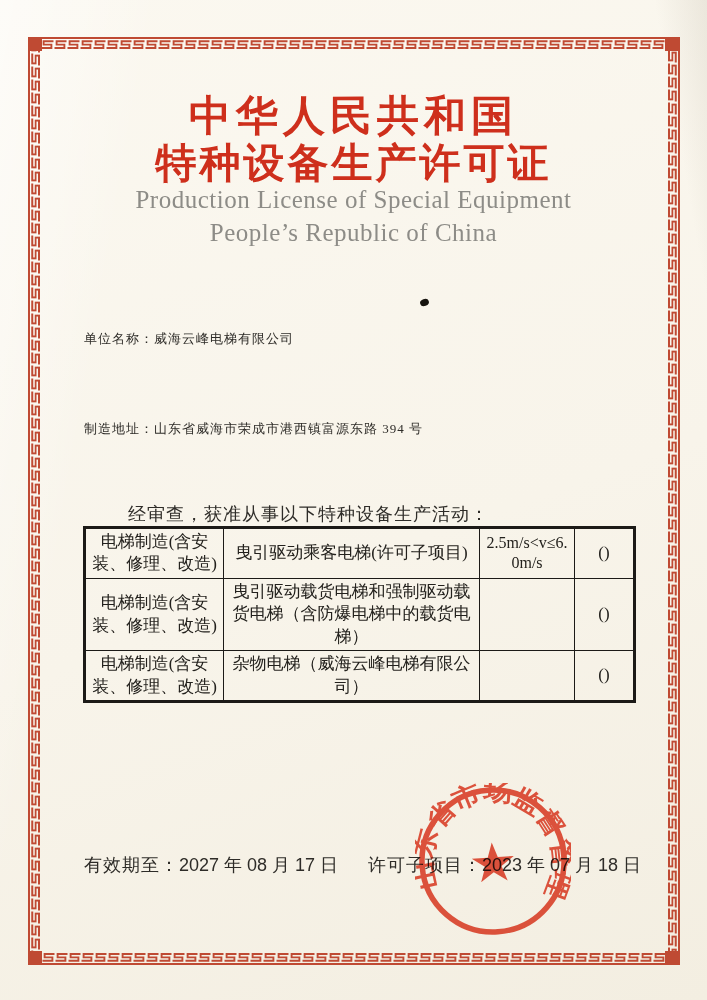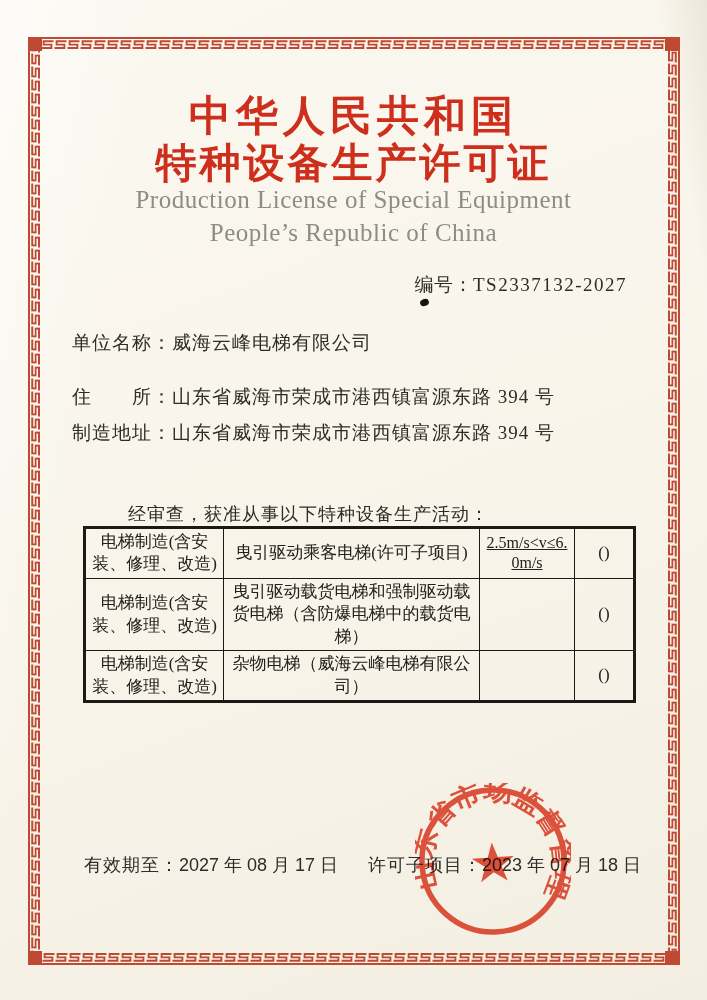--- a/index.html
+++ b/index.html
@@ -19,39 +19,39 @@
   .frame{position:absolute;left:0;top:0;pointer-events:none;}
   .line{position:absolute;white-space:nowrap;}
   .center{left:0;width:707px;text-align:center;}
   .title-cn1{top:88px;font-size:42px;font-weight:700;letter-spacing:5px;color:#ce2f1c;}
   .title-cn2{top:136px;font-size:41px;font-weight:700;letter-spacing:3px;color:#ce2f1c;}
   .title-en{font-size:25px;color:#8d8c87;letter-spacing:.5px;}
   .en1{top:186px;}
   .en2{top:219px;}
   .license{top:272px;right:80px;font-size:19px;letter-spacing:.5px;}
   .license .num{letter-spacing:1.5px;}
-  .info{font-size:19px;left:72px;letter-spacing:1px;}
+  .info{font-size:13px;left:84px;letter-spacing:1px;}
   .company{top:330px;}
   .addr{top:384px;}
   .mfg{top:420px;text-align:right;}
   .note{top:502px;left:112px;font-size:18px;letter-spacing:1px;margin-left:16px;}
   .lic-table{
     position:absolute;left:83px;top:526px;width:550px;
     border-collapse:collapse;table-layout:fixed;
     font-size:17px;line-height:1.32;color:#23211d;
   }
   .lic-table td,.lic-table th{
     border:1.6px solid #1c1a17;vertical-align:middle;text-align:center;
     padding:2px 3px;font-weight:400;
   }
   .lic-table{border:3px solid #1c1a17;}
   .lic-table tr{height:47px;}
   .lic-table th{font-size:18px;letter-spacing:3px;}
   .vhead{display:inline-block;width:1.1em;line-height:1.2;letter-spacing:0;}
-  .param-cell{font-size:16px;word-break:break-all;line-height:1.25;padding:2px 2px;text-decoration:underline;}
+  .param-cell{font-size:16px;word-break:break-all;line-height:1.25;padding:2px 2px;}
   .remark-cell{font-size:17px;}
   .issuer{top:779px;left:84px;font-size:18px;letter-spacing:1.5px;}
   .dates{top:821px;left:84px;font-size:18px;letter-spacing:1px;margin-top:32px;}
   .date2{position:absolute;left:284px;top:0;white-space:nowrap;}
   .sans{font-family:"Liberation Sans","DejaVu Sans",sans-serif;letter-spacing:0;}
   .seal{position:absolute;left:415px;top:783px;mix-blend-mode:multiply;opacity:.92;}
   .ink-dot{position:absolute;left:420px;top:299px;width:9px;height:7px;border-radius:50%;background:#17140f;transform:rotate(-20deg);}
 </style>
 </head>
 <body>
@@ -81,30 +81,24 @@
     <rect x="665" y="37" width="15" height="14" fill="#bf4a33"></rect>
     <rect x="28" y="951" width="14" height="14" fill="#bf4a33"></rect>
     <rect x="665" y="951" width="15" height="14" fill="#bf4a33"></rect>
   </svg>
 
   <div class="line center title-cn1">中华人民共和国</div>
   <div class="line center title-en en1">Production License of Special Equipment</div>
   <div class="line center title-cn2">特种设备生产许可证</div>
   <div class="line center title-en en2">People’s Republic of China</div>
 
-  <div class="line license">
-    <span>编号：</span><span class="num">TS2337132-2027</span>
-  </div>
   <div class="ink-dot"></div>
 
   <div class="line info company">
     <span>单位名称：</span><span>威海云峰电梯有限公司</span>
-  </div>
-  <div class="line info addr">
-    <span>住　　所：</span><span>山东省威海市荣成市港西镇富源东路 394 号</span>
   </div>
   <div class="line info mfg">
     <span>制造地址：</span><span>山东省威海市荣成市港西镇富源东路 394 号</span>
   </div>
 
   <div class="line note">经审查，获准从事以下特种设备生产活动：</div>
 
   <table class="lic-table">
     <colgroup>
       <col style="width:139px">

